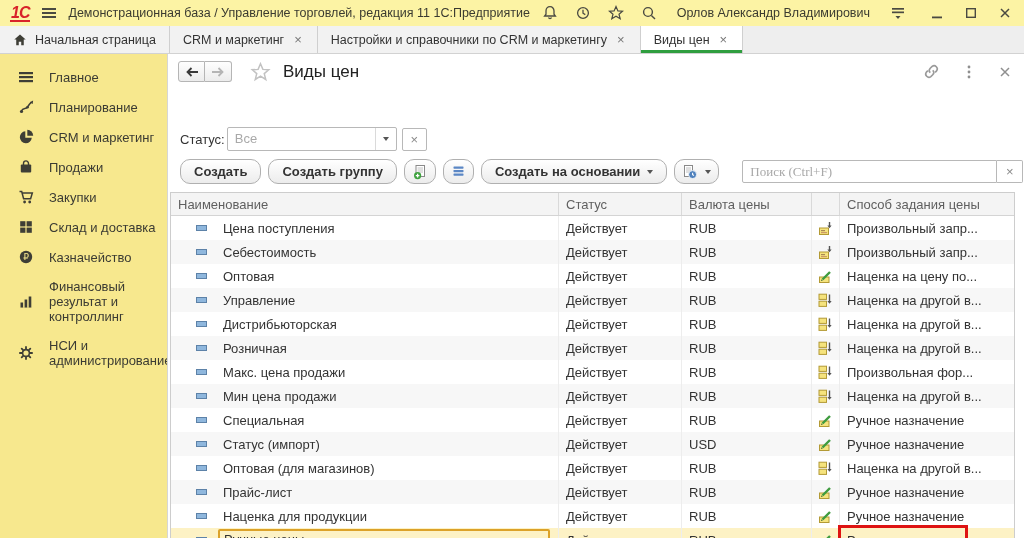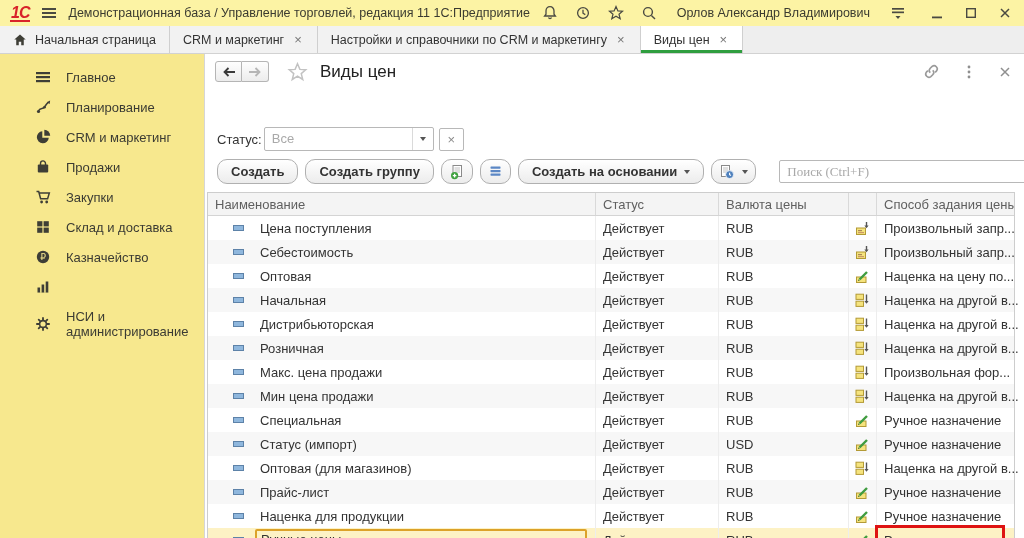--- a/index.html
+++ b/index.html
@@ -22,21 +22,21 @@
 
   
   .tabbar { height:28px; background:#eeeeee; display:flex; align-items:stretch; border-bottom:1px solid #d2d2d2; }
   .tab { display:flex; align-items:center; gap:8px; padding:0 13px; font-size:12.5px; color:#333; border-right:1px solid #cfcfcf; cursor:pointer; background:#f2f2f2; position:relative; white-space:nowrap; }
   .tab.active { background:#ffffff; }
   .tab.active::after { content:""; position:absolute; left:0; right:0; bottom:0; height:3px; background:var(--tab-green); }
   .tab .x { color:#777; font-size:13px; line-height:1; padding:1px 2px; }
 
   
   .main { display:flex; height:484px; }
-  .sidebar { width:204px; background:var(--sidebar-bg); padding-top:8px; flex:none;padding-left:17px; }
+  .sidebar { width:167px; background:var(--sidebar-bg); padding-top:8px; flex:none; }
   .side-item { display:flex; align-items:center; gap:14px; padding:7px 8px 7px 17px; font-size:13px; color:#3b3b33; line-height:15px; cursor:pointer; }
   .side-item .sicon { width:18px; height:16px; flex:none; display:flex; align-items:center; justify-content:center; }
   .content { flex:1; background:#fff; border-left:1px solid #d6d6d6; display:flex; flex-direction:column; min-width:0; }
 
   
   .c-header { display:flex; align-items:center; padding:7px 12px 3px 10px; gap:8px; }
   .navpair { display:flex; }
   .nav-arrow { width:27px; height:21px; border:1px solid #b5b5b5; background:linear-gradient(#fefefe,#ececec); display:flex; align-items:center; justify-content:center; cursor:pointer; }
   .nav-arrow.back { border-radius:3px 0 0 3px; }
   .nav-arrow.fwd  { border-radius:0 3px 3px 0; border-left:none; }
@@ -260,20 +260,21 @@
         <span class="sicon">
           <svg width="16" height="16" viewBox="0 0 16 16">
             <g fill="#3e3e36">
               <rect x="2.5" y="8.5" width="2.6" height="5"></rect>
               <rect x="6.6" y="5.5" width="2.6" height="8"></rect>
               <rect x="10.7" y="2.5" width="2.6" height="11"></rect>
               <rect x="2.5" y="13.8" width="11" height="0.1"></rect>
             </g>
           </svg>
         </span>
+        <span>Финансовый результат и контроллинг</span>
       </div>
       <div class="side-item">
         <span class="sicon">
           <svg width="16" height="16" viewBox="0 0 16 16">
             <g fill="#3e3e36">
               <rect x="7.1" y="1" width="1.8" height="14" rx="0.9"></rect>
               <rect x="7.1" y="1" width="1.8" height="14" rx="0.9" transform="rotate(45 8 8)"></rect>
               <rect x="7.1" y="1" width="1.8" height="14" rx="0.9" transform="rotate(90 8 8)"></rect>
               <rect x="7.1" y="1" width="1.8" height="14" rx="0.9" transform="rotate(135 8 8)"></rect>
             </g>
@@ -470,21 +471,21 @@
               <span>Наценка на цену по...</span>
             </div>
           </div>
           <div class="t-row">
             <div class="cell name-cell">
               <span class="sicon">
                 <svg width="11" height="6" viewBox="0 0 11 6">
                   <rect x="0.5" y="0.5" width="10" height="5" fill="#8fb7dd" stroke="#5d82a8"></rect>
                 </svg>
               </span>
-              <span class="name-text">Начальная</span>
+              <span class="name-text">Управление</span>
             </div>
             <div class="cell">Действует</div>
             <div class="cell">RUB</div>
             <div class="cell icon-cell">
               <span class="sicon">
                 <svg width="15" height="15" viewBox="0 0 15 15">
                   <rect x="1" y="1.2" width="7.5" height="5.2" fill="#f5e37d" stroke="#b39a35"></rect>
                   <rect x="1" y="8.2" width="7.5" height="5.2" fill="#f5e37d" stroke="#b39a35"></rect>
                   <path d="M11.5 1.5v8" stroke="#555" stroke-width="1.4" fill="none"></path>
                   <polygon points="9.4,8 11.5,10.8 13.6,8" fill="#555"></polygon>

